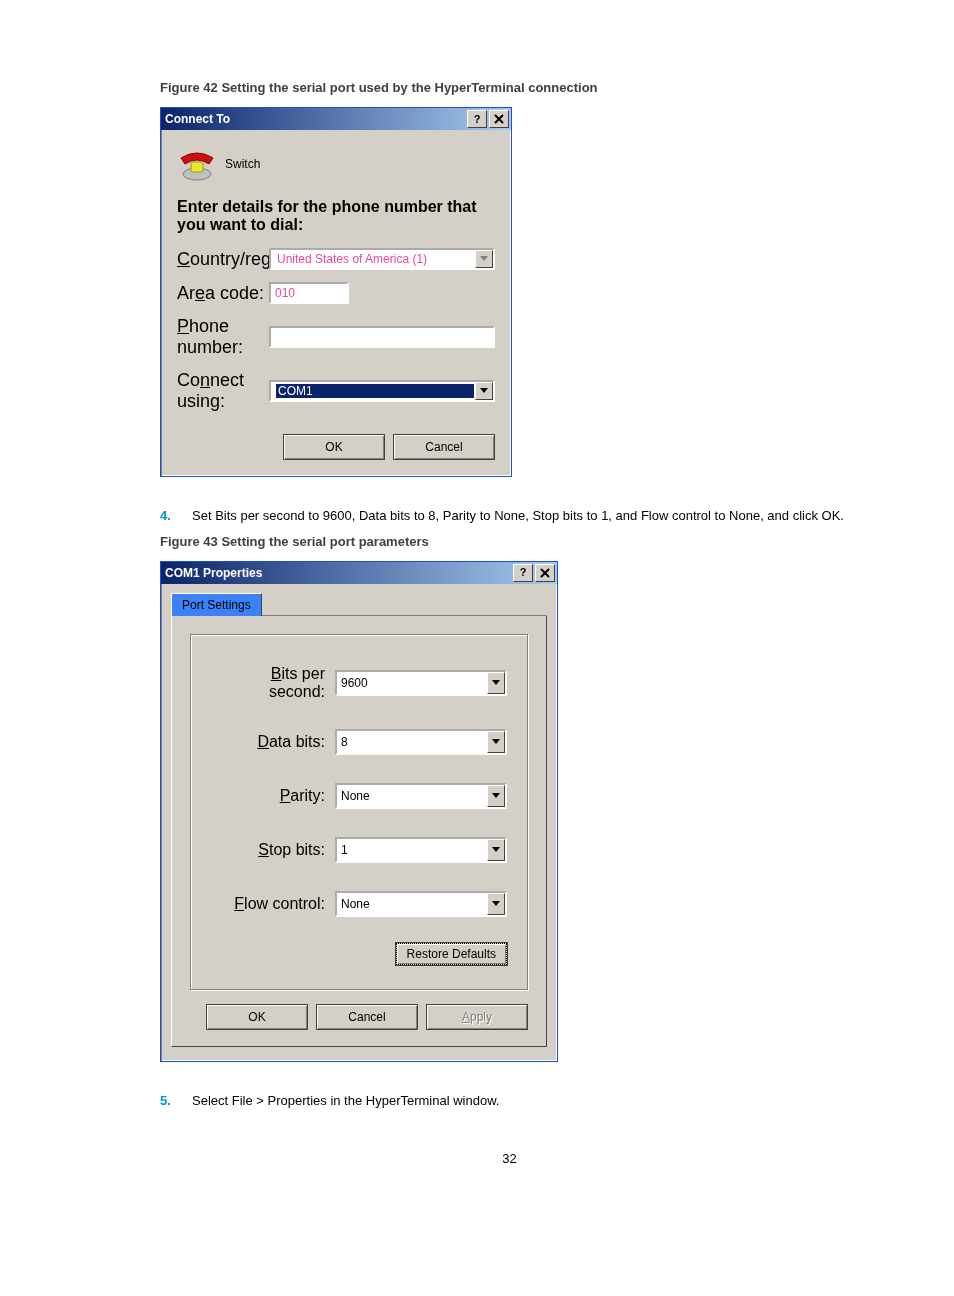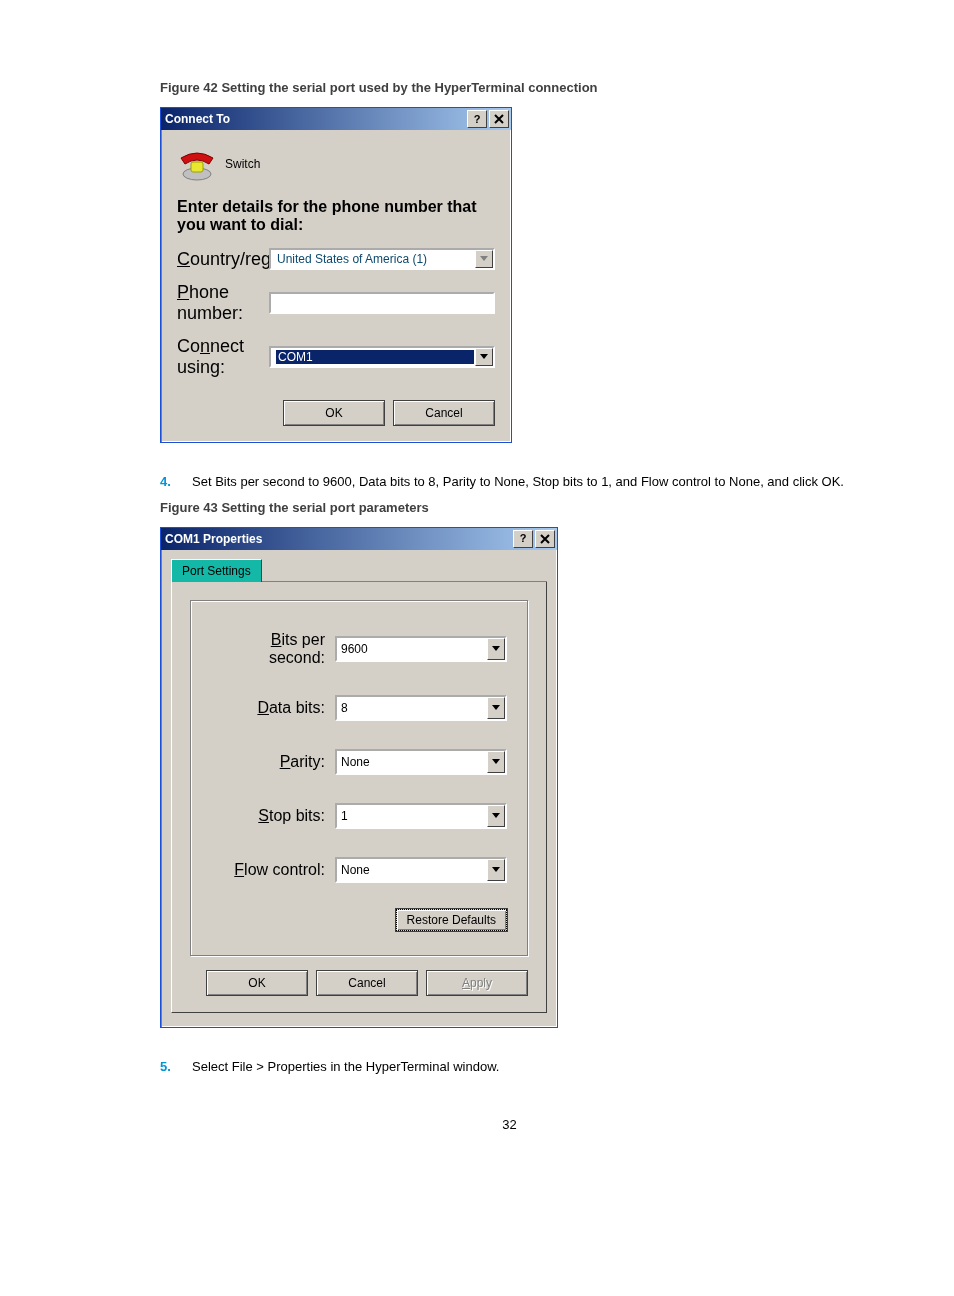--- a/index.html
+++ b/index.html
@@ -70,21 +70,21 @@
 
   .txt-input, .select {
     height: 22px;
     border: 2px inset #fff;
     background: #fff;
     font-size: 12px;
     padding: 0 4px;
     box-sizing: border-box;
   }
   .txt-input.disabled, .select.disabled {
-    color: #0c4a6e;
+    color: #ec4899;
     background: #fff;
   }
   .select {
     display:flex; align-items:center; justify-content:space-between;
     padding-right:0;
   }
   .select .opt { flex:1; padding-left:2px; }
   .select .opt.selected {
     background: #0a246a;
     color:#fff;
@@ -116,21 +116,21 @@
   }
   .w9x-btn.disabled { color:#808080; text-shadow: 1px 1px 0 #fff; }
 
   
   .d2 { width: 396px; }
   .d2-body { padding: 8px 10px 14px 10px; }
   .tabstrip { display:flex; border-bottom:1px solid #808080; }
   .tab {
     padding: 4px 10px 4px 10px;
     font-size:12px;
-    background:#14b8a6;
+    background:#3b82f6;
     border:1px solid #fff;
     border-right-color:#404040;
     border-bottom: none;
     position:relative;
     top:1px;
   }
   .tabpane {
     border:1px solid #fff;
     border-top:none;
     border-right-color:#404040;
@@ -209,20 +209,24 @@
         <div class="select disabled" style="flex:1;">
           <span class="opt">United States of America (1)</span>
           <div class="dd-btn disabled">
               <svg viewBox="0 0 8 6">
                 <path d="M0 0 L8 0 L4 5 Z" fill="#808080"></path>
               </svg>
             </div>
         </div>
       </div>
 
+      <div class="frow">
+        <div class="flabel">Ar<span class="ul">e</span>a code:</div>
+        <input class="txt-input disabled" style="width: 80px;" readonly="" value="010">
+      </div>
 
       <div class="frow">
         <div class="flabel"><span class="ul">P</span>hone number:</div>
         <input class="txt-input disabled" style="flex: 1 1 0%;" readonly="" value="">
       </div>
 
       <div class="frow">
         <div class="flabel">Co<span class="ul">n</span>nect using:</div>
         <div class="select" style="flex:1;">
           <span class="opt selected">COM1</span>

